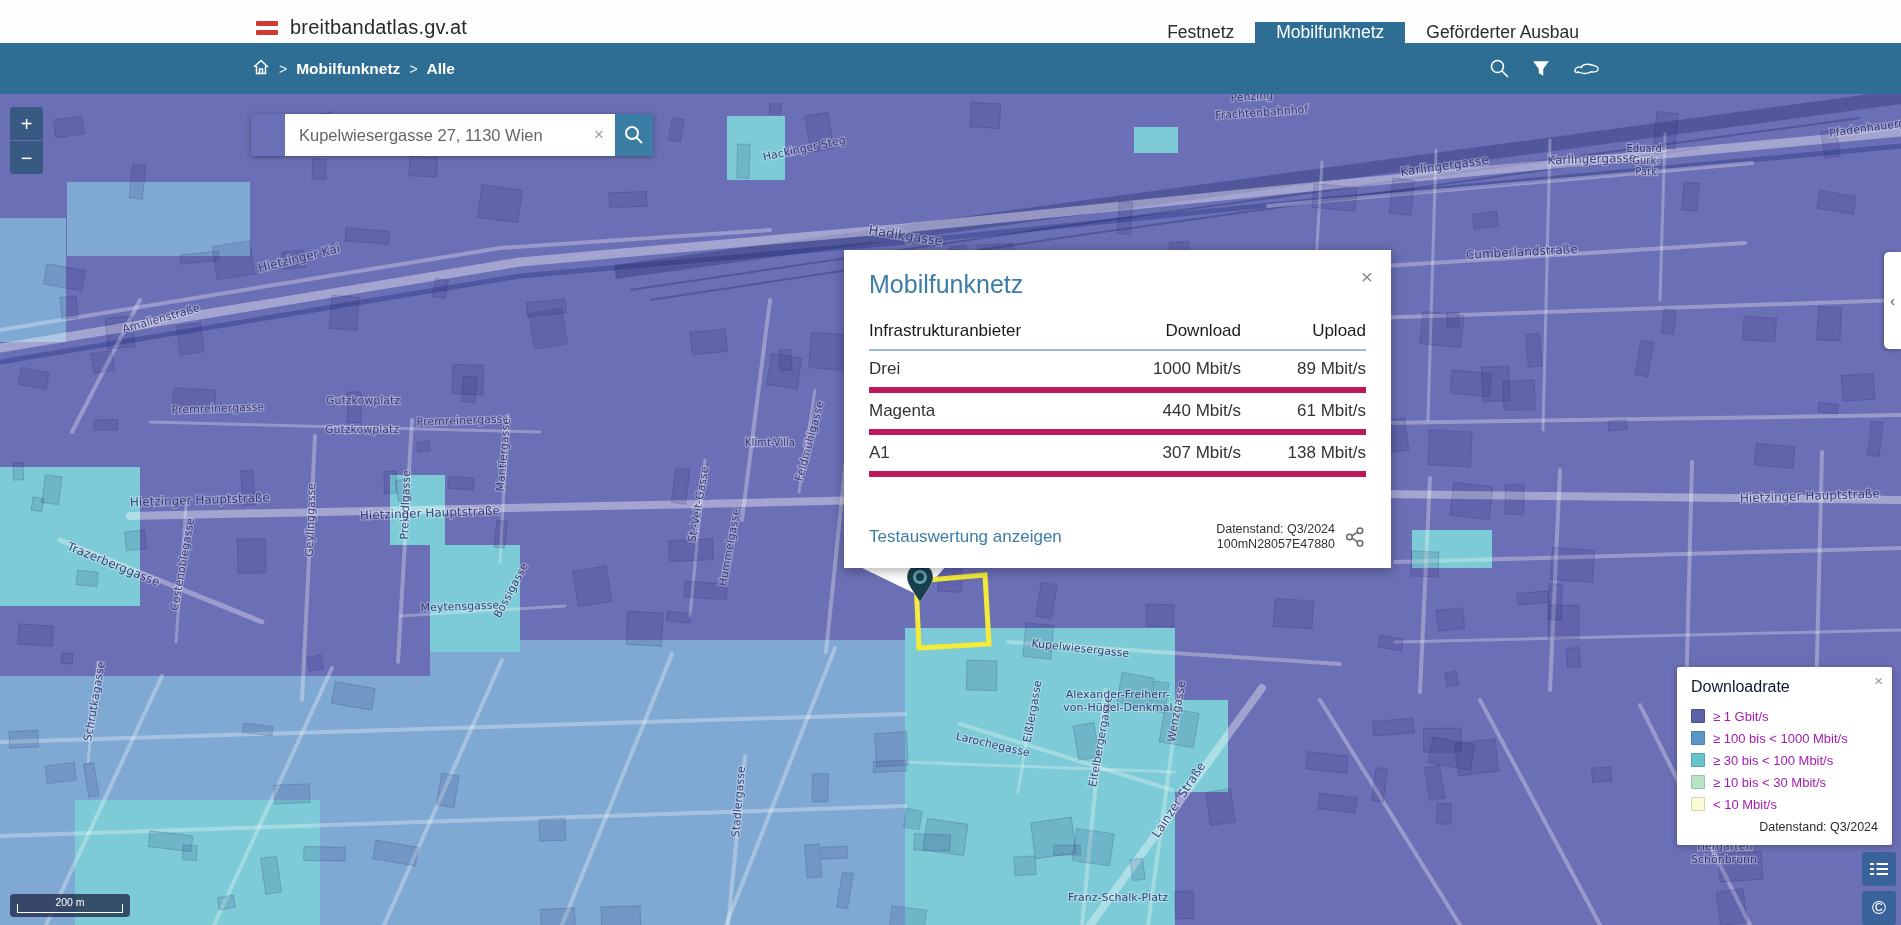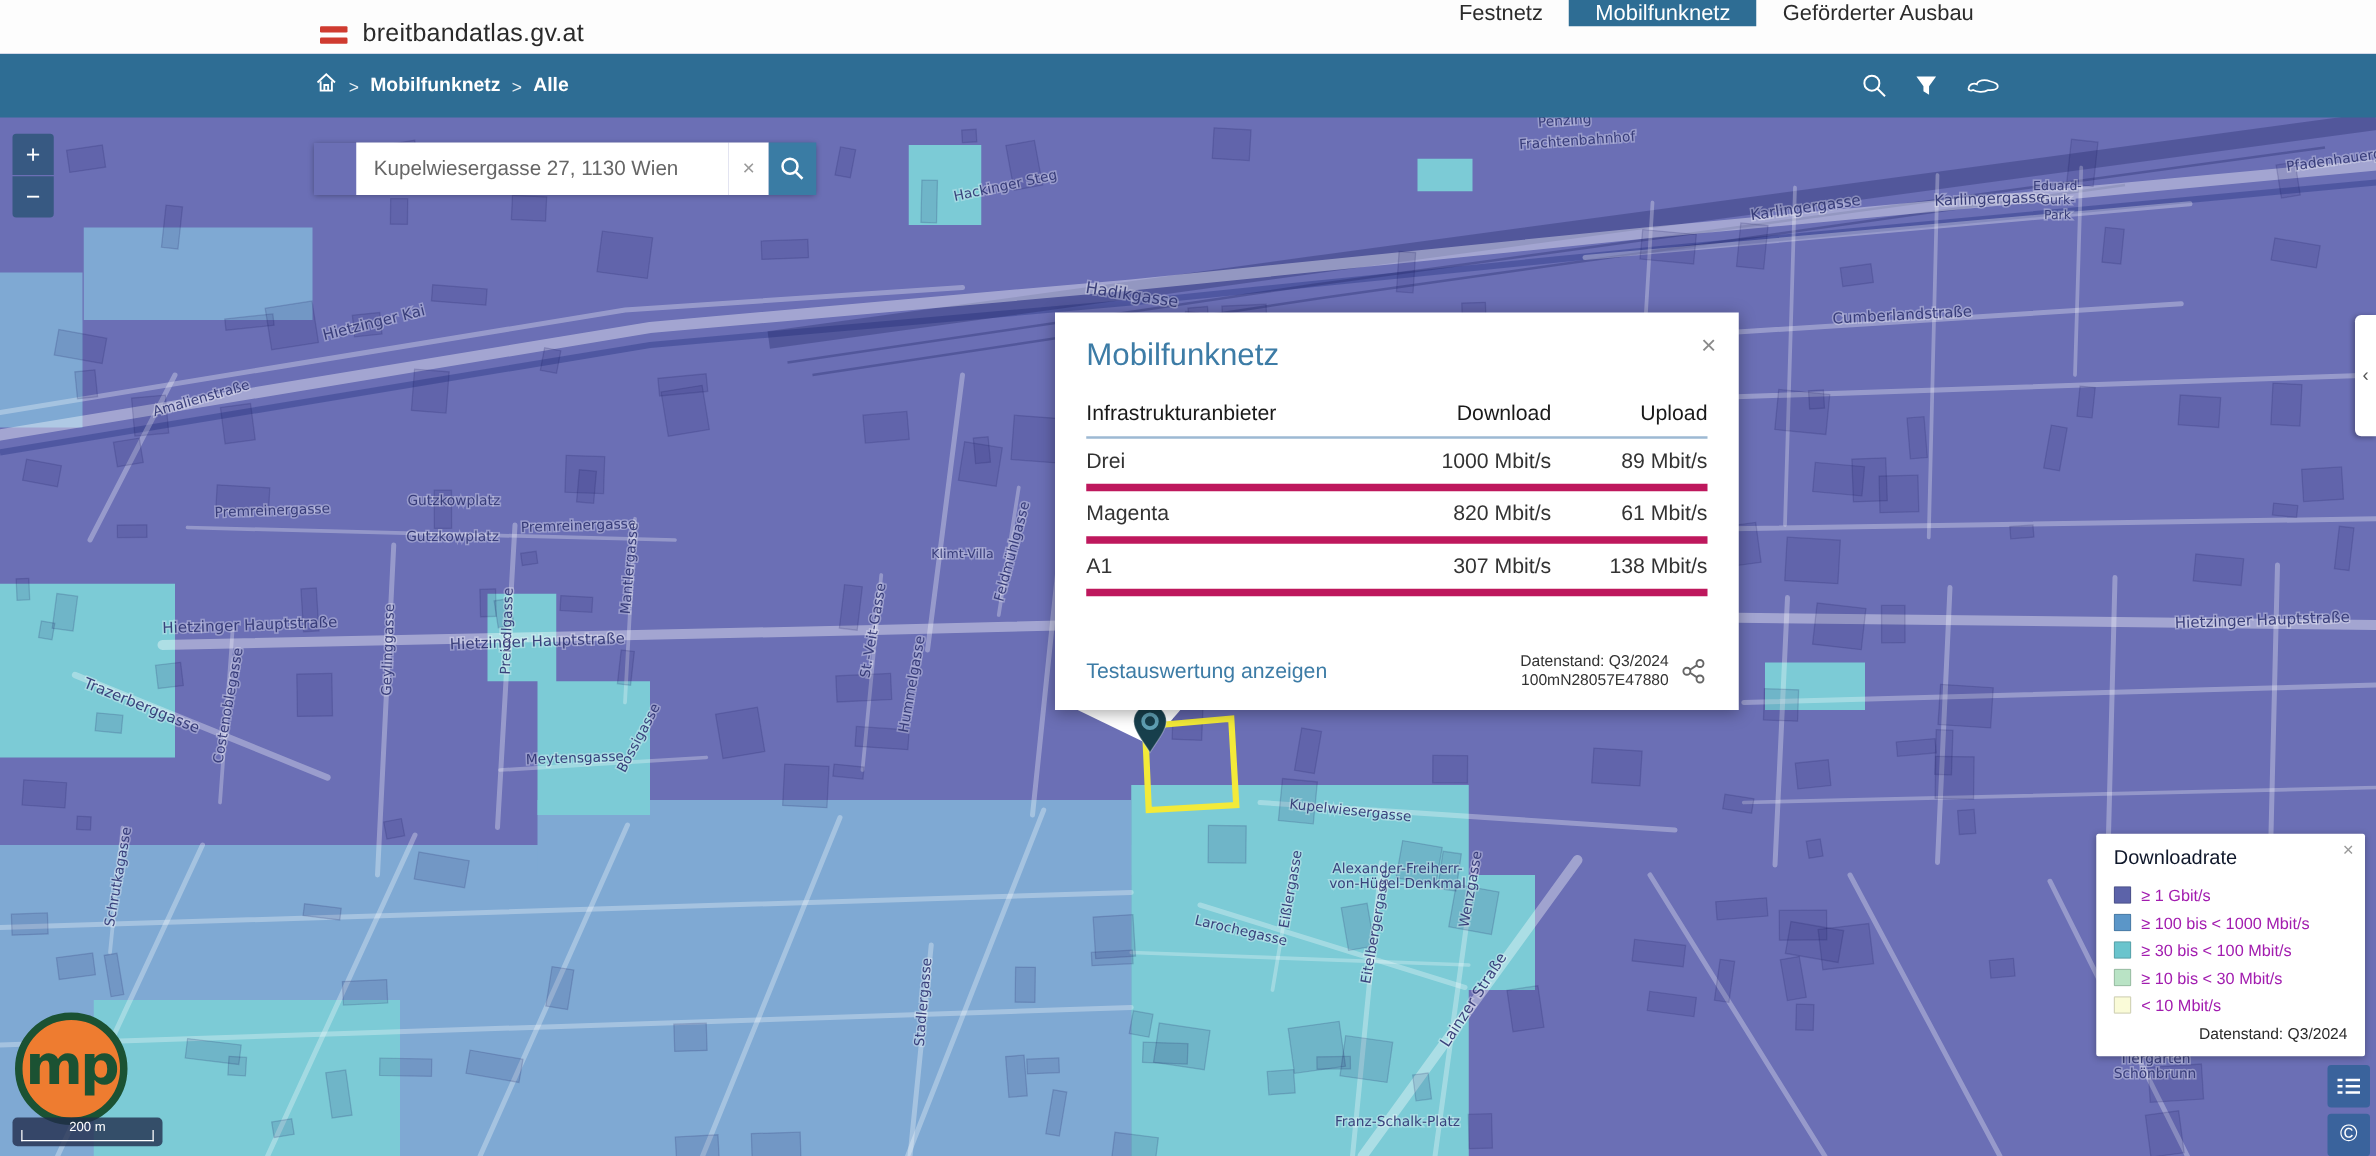--- a/index.html
+++ b/index.html
@@ -5,21 +5,21 @@
   * { margin:0; padding:0; box-sizing:border-box; }
   body { font-family:"Liberation Sans","DejaVu Sans",sans-serif; }
   .screen { position:relative; width:1901px; height:925px; overflow:hidden; background:#6b6fb5; }
 
   
   .header { position:absolute; left:0; top:0; width:100%; height:43px; background:#fdfdfd; z-index:10; display:flex; align-items:center; }
   .brand { display:flex; align-items:center; gap:12px; margin-left:256px;margin-top:12px; }
   .flag-icon { display:flex; flex-direction:column; gap:4px; }
   .flag-icon i { display:block; width:22px; height:5px; background:#cf3b30; border-radius:1px; }
   .brand-title { font-size:20px; color:#2a2a2a; font-weight:500; letter-spacing:.2px; }
-  .nav-tabs { position:absolute; right:301px; top:0; height:43px; display:flex; align-items:flex-start; }
+  .nav-tabs { position:absolute; right:301px; top:0; height:43px; display:flex; align-items:flex-end; }
   .nav-tab { display:flex; align-items:center; padding:0 21px; font-size:17.5px; color:#2b2b2b; cursor:pointer; }
   .nav-tab.active { background:#2e6d94; color:#fff; font-weight:500; }
 
   
   .toolbar { position:absolute; left:0; top:43px; width:100%; height:51px; background:#2e6d94; z-index:9; display:flex; align-items:center; }
   .breadcrumb { display:flex; align-items:center; gap:9px; margin-left:252px; color:#fff; font-size:15.5px; font-weight:600; }
   .breadcrumb .sep { font-weight:400; opacity:.9; font-size:14px; }
   .crumb { cursor:pointer; }
   .toolbar-icons { position:absolute; right:299px; display:flex; align-items:center; gap:22px; }
   .tb-icon { cursor:pointer; display:flex; align-items:center; }
@@ -476,21 +476,21 @@
         <span class="num">Upload</span>
       </div>
       <div id="provider-rows">
           <div class="prow body">
             <span>Drei</span>
             <span class="num">1000 Mbit/s</span>
             <span class="num">89 Mbit/s</span>
           </div>
           <div class="prow body">
             <span>Magenta</span>
-            <span class="num">820 Mbit/s</span>
+            <span class="num">440 Mbit/s</span>
             <span class="num">61 Mbit/s</span>
           </div>
           <div class="prow body">
             <span>A1</span>
             <span class="num">307 Mbit/s</span>
             <span class="num">138 Mbit/s</span>
           </div>
         </div>
     </div>
     <div class="popup-footer">
@@ -554,22 +554,19 @@
           <rect x="7.5" y="9" width="11.5" height="2" fill="#fff"></rect>
         <rect x="1" y="14" width="4" height="2" fill="#fff"></rect>
           <rect x="7.5" y="14" width="11.5" height="2" fill="#fff"></rect>
       </svg>
     </button>
     <button>
       <span>©</span>
     </button>
   </div>
 
-  <div class="mp-logo">
-    <span>mp</span>
-  </div>
 
   <div class="scalebar">
     <div class="lbl">200 m</div>
     <div class="bracket"></div>
   </div>
 
 </div>
 
 </body></html>

